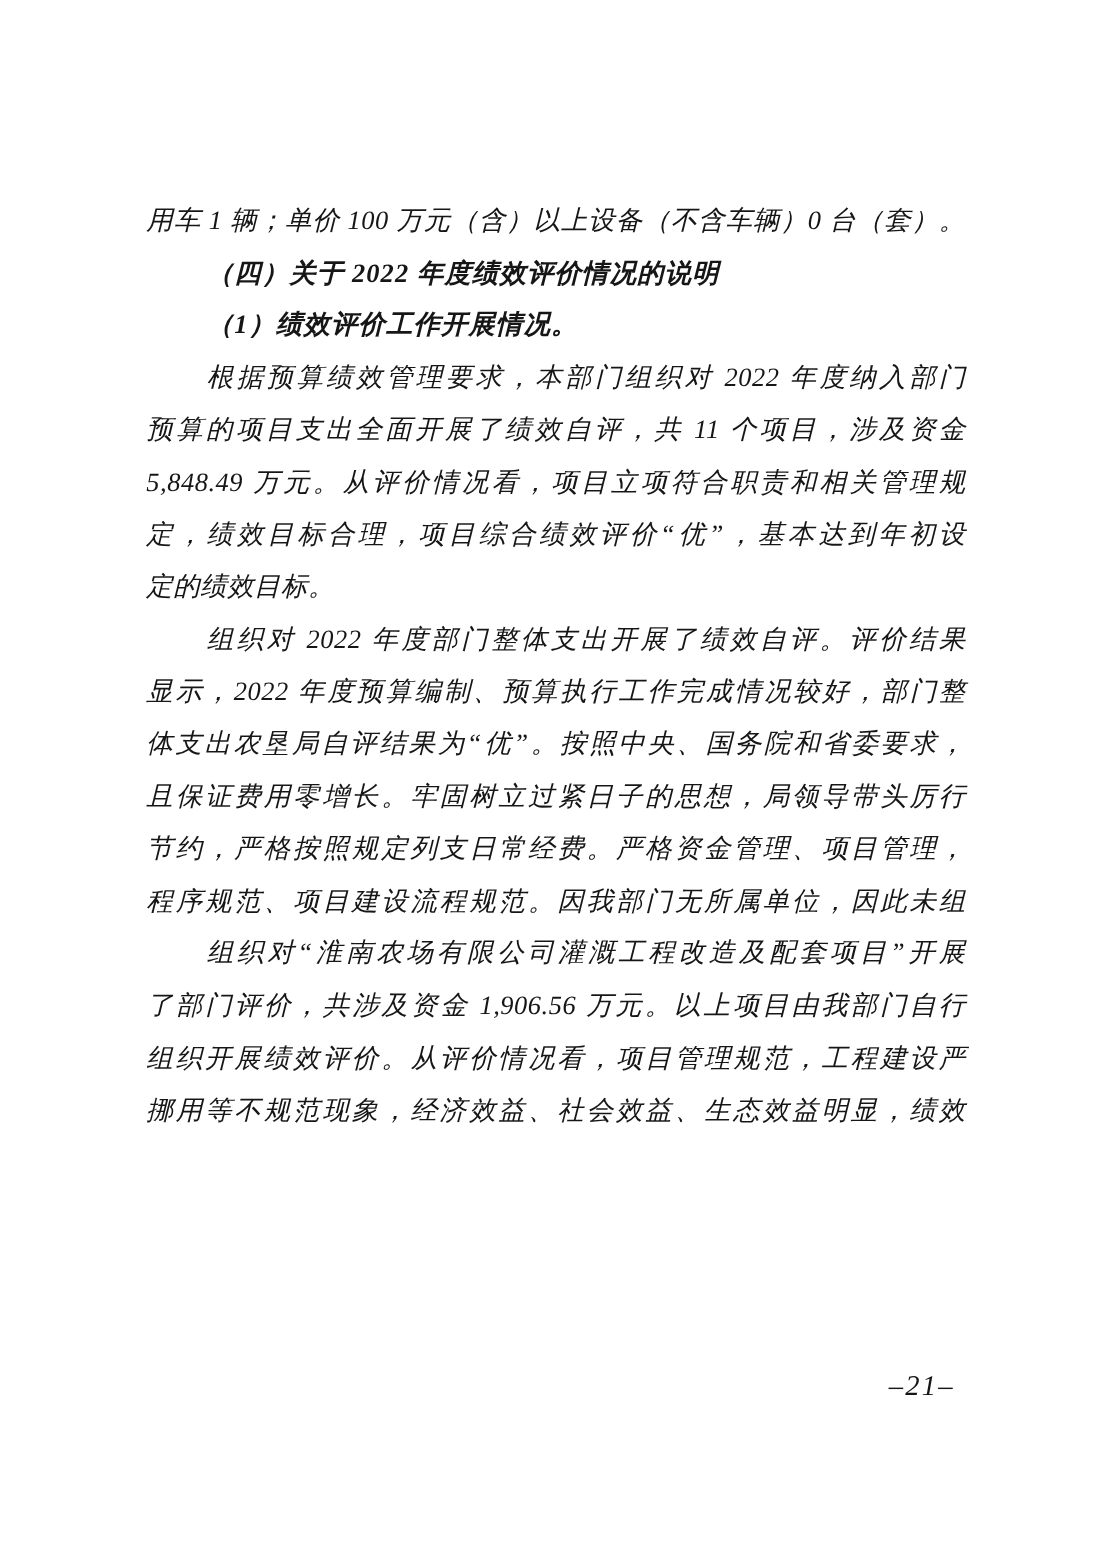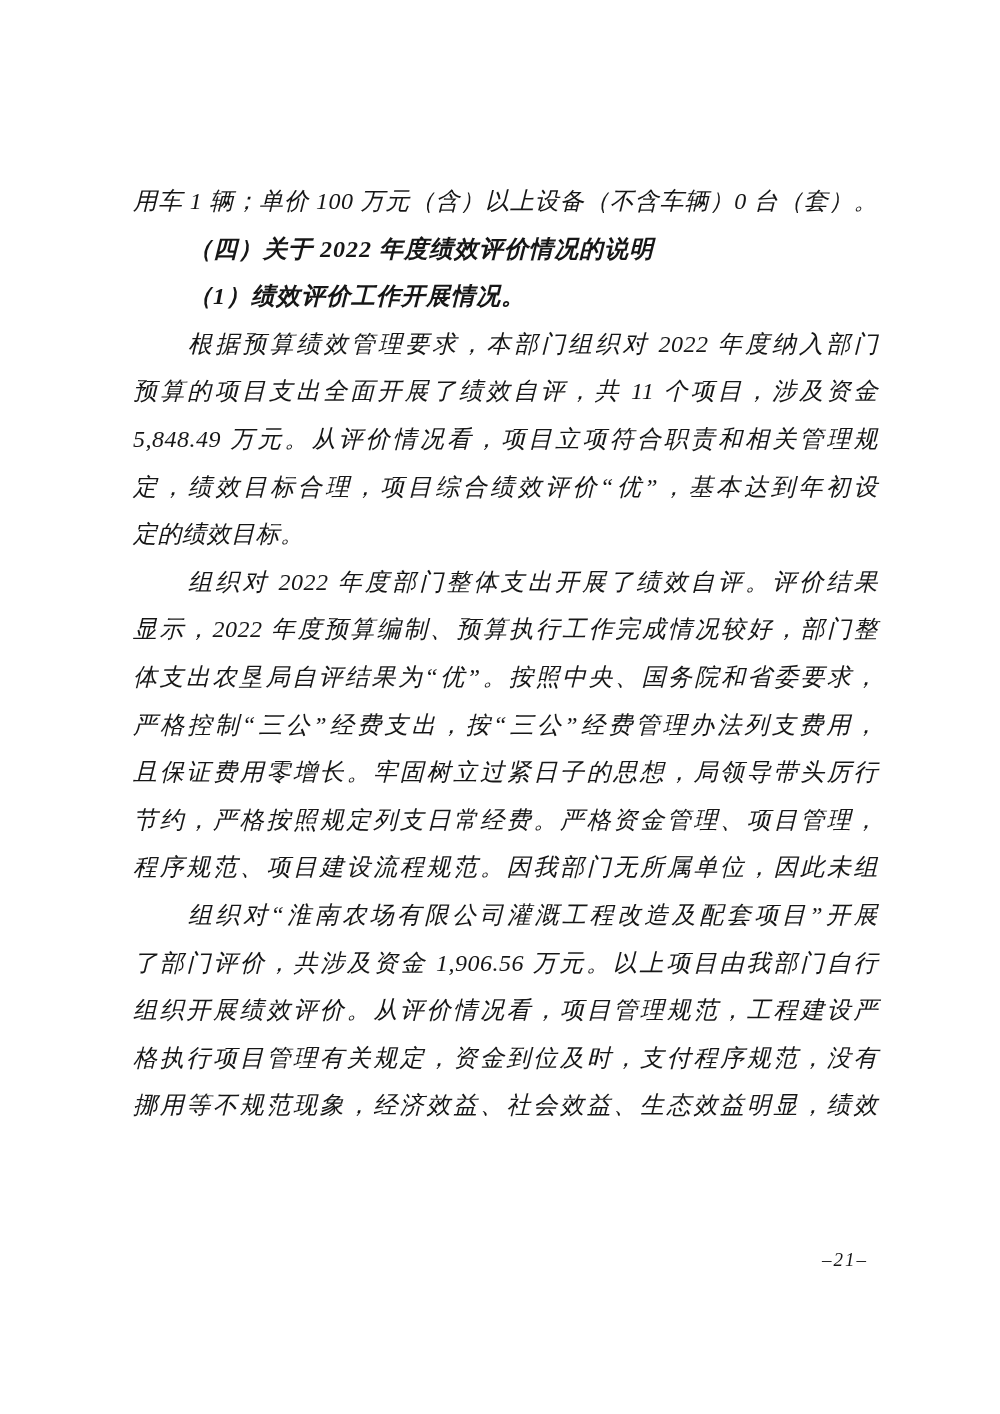--- a/index.html
+++ b/index.html
@@ -53,21 +53,21 @@
   }
 
   .page-footer {
     position: absolute;
     top: 1247px;
     right: 132px;
     height: 30px;
   }
 
   .page-number {
-    font-size: 19px;
+    font-size: 26px;
     line-height: 26px;
     letter-spacing: 2px;
     color: #161616;
   }
 </style>
 </head>
 <body>
 
 <div class="page">
 
@@ -76,28 +76,26 @@
     <div class="line heading indent">（四）关于 2022 年度绩效评价情况的说明</div>
     <div class="line heading indent">（1）绩效评价工作开展情况。</div>
     <div class="line justify indent">根据预算绩效管理要求，本部门组织对 2022 年度纳入部门</div>
     <div class="line justify">预算的项目支出全面开展了绩效自评，共 11 个项目，涉及资金</div>
     <div class="line justify">5,848.49 万元。从评价情况看，项目立项符合职责和相关管理规</div>
     <div class="line justify">定，绩效目标合理，项目综合绩效评价“优”，基本达到年初设</div>
     <div class="line">定的绩效目标。</div>
     <div class="line justify indent">组织对 2022 年度部门整体支出开展了绩效自评。评价结果</div>
     <div class="line justify">显示，2022 年度预算编制、预算执行工作完成情况较好，部门整</div>
     <div class="line justify">体支出农垦局自评结果为“优”。按照中央、国务院和省委要求，</div>
-    <div class="line justify">严格控制“三公”经费支出，按“三公”经费管理办法列支费用，</div>
     <div class="line justify">且保证费用零增长。牢固树立过紧日子的思想，局领导带头厉行</div>
     <div class="line justify">节约，严格按照规定列支日常经费。严格资金管理、项目管理，</div>
     <div class="line justify">程序规范、项目建设流程规范。因我部门无所属单位，因此未组</div>
     <div class="line justify indent">组织对“淮南农场有限公司灌溉工程改造及配套项目”开展</div>
     <div class="line justify">了部门评价，共涉及资金 1,906.56 万元。以上项目由我部门自行</div>
     <div class="line justify">组织开展绩效评价。从评价情况看，项目管理规范，工程建设严</div>
-    <div class="line justify">格执行项目管理有关规定，资金到位及时，支付程序规范，没有</div>
     <div class="line justify">挪用等不规范现象，经济效益、社会效益、生态效益明显，绩效</div>
   </main>
 
   <footer class="page-footer">
     <span class="page-number">–21–</span>
   </footer>
 
 </div>
 
 </body></html>

